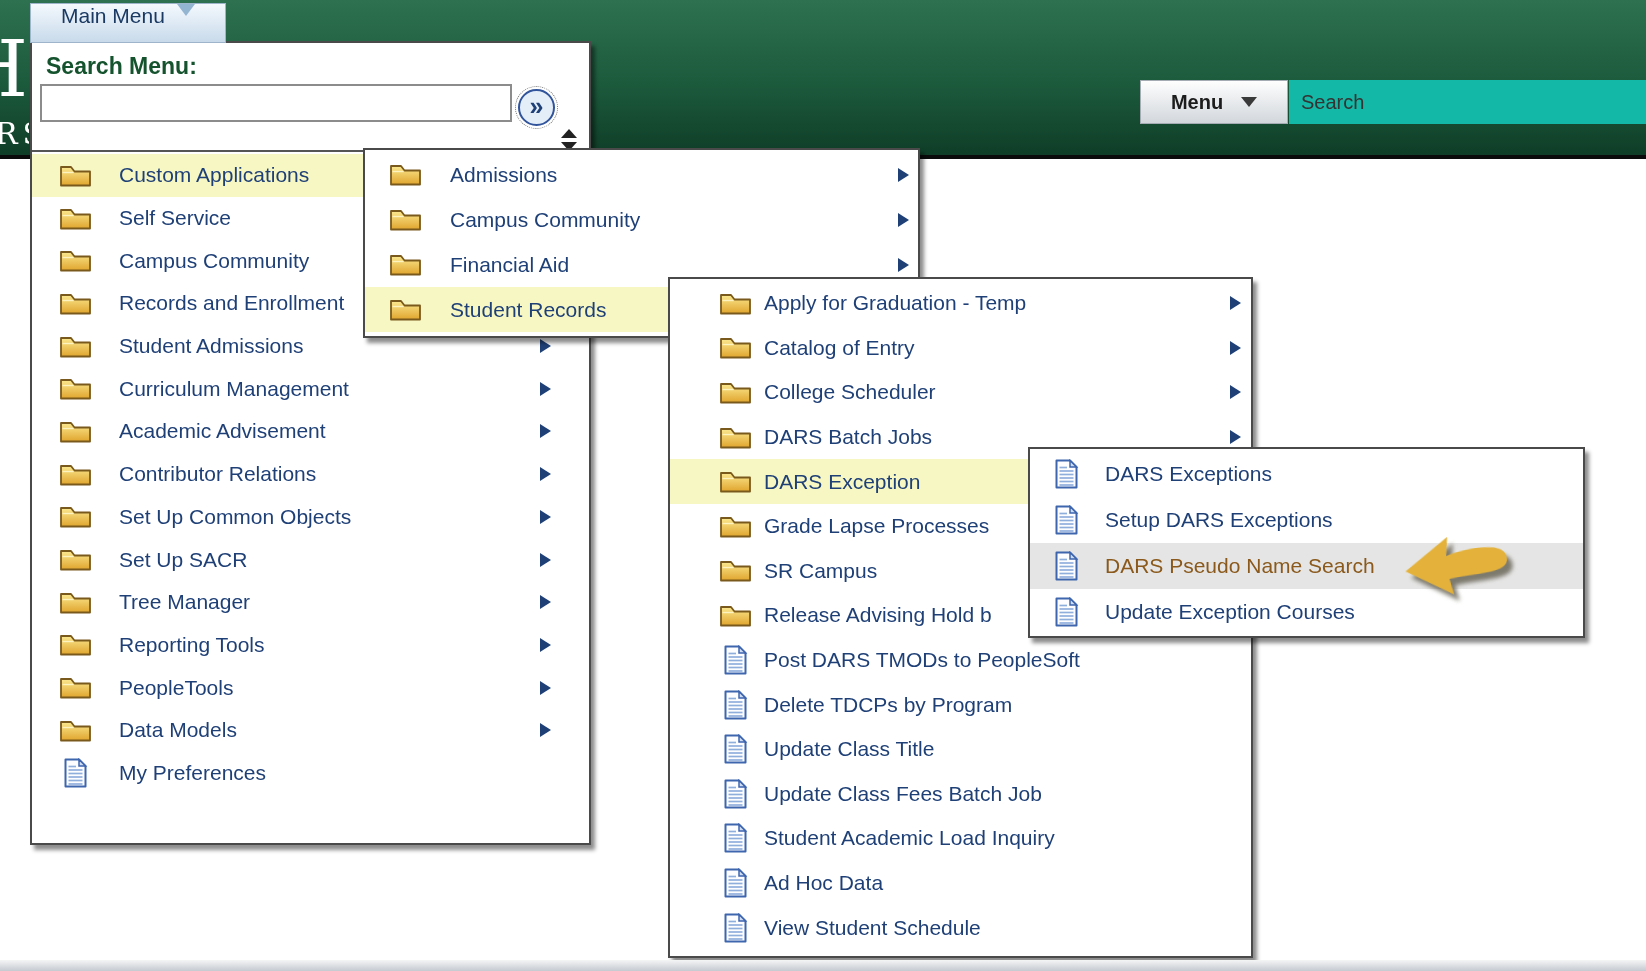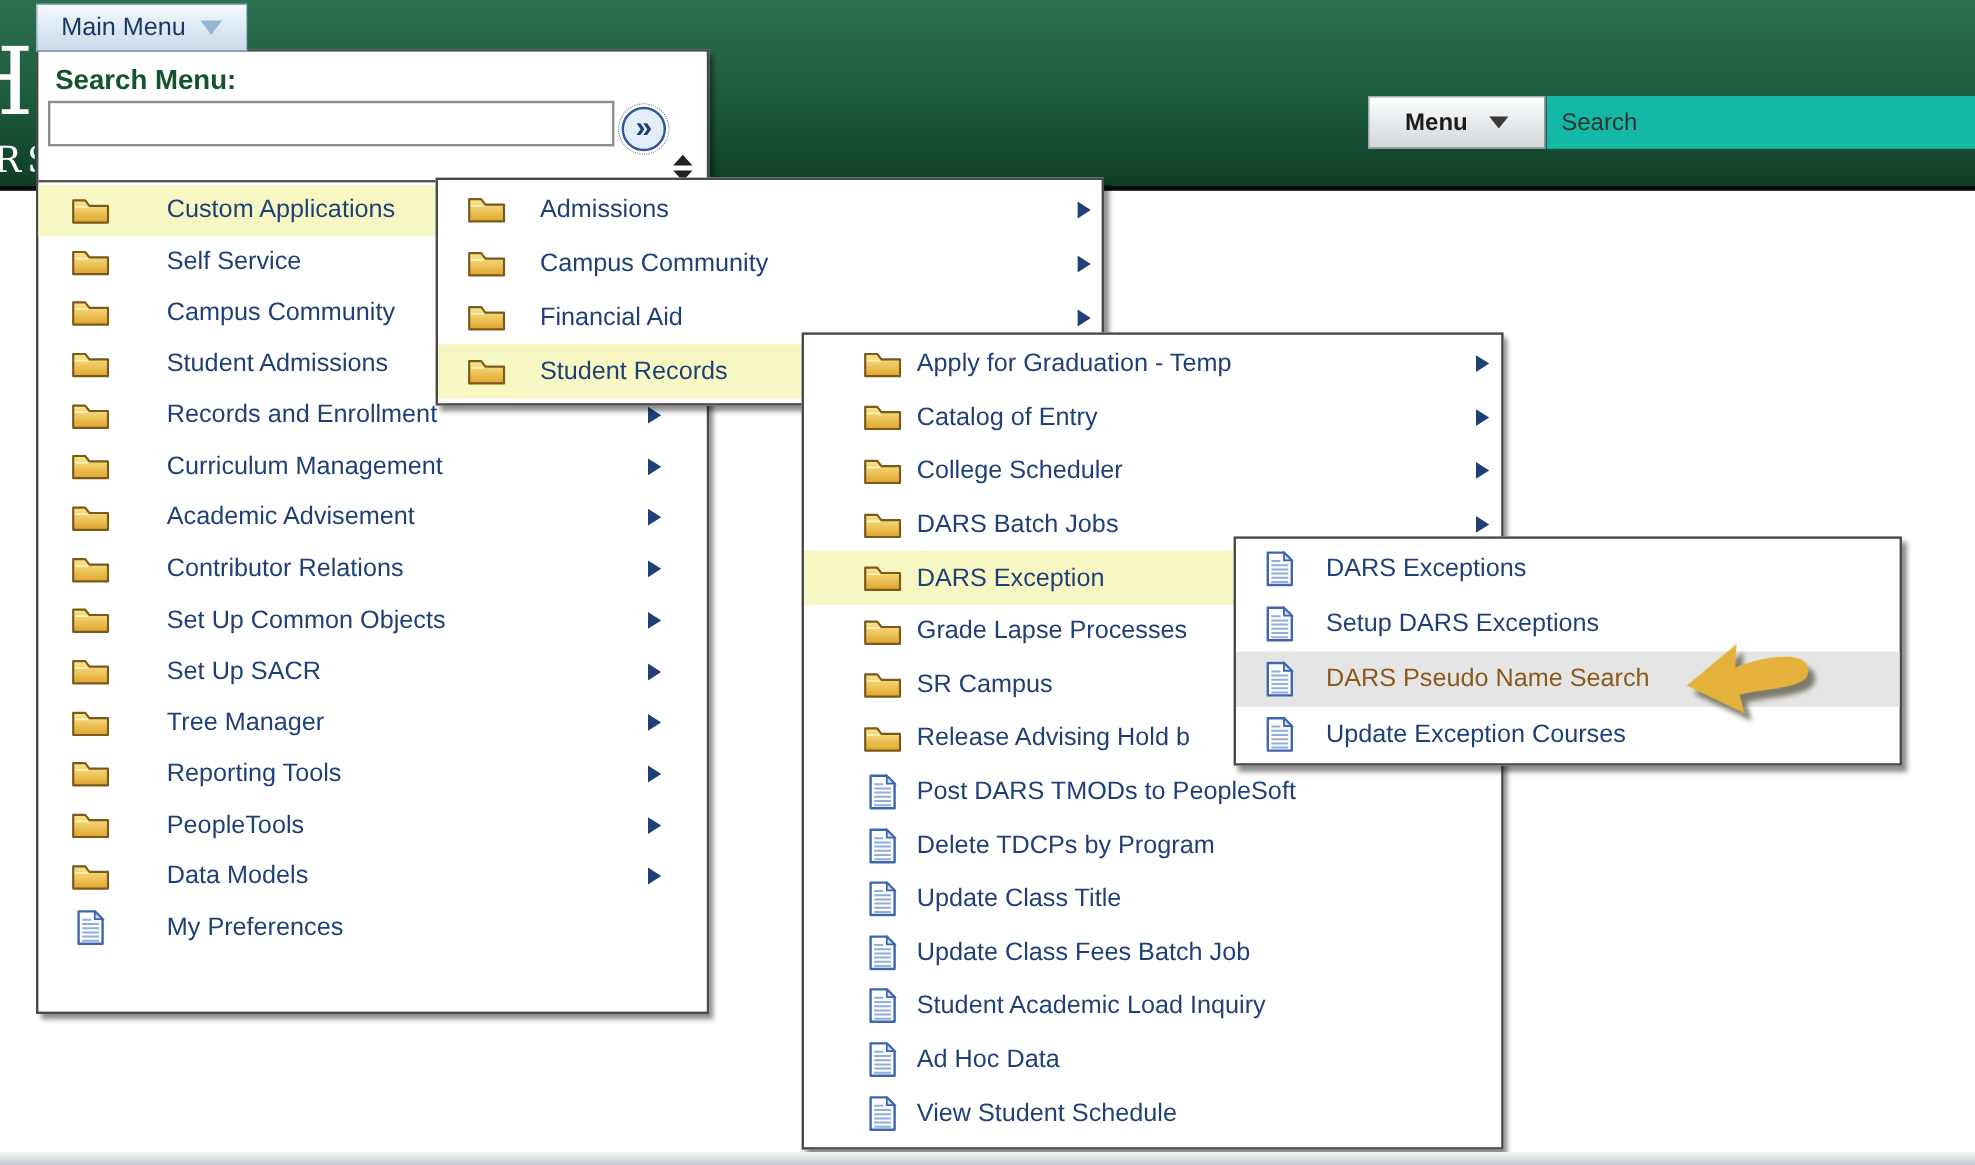--- a/index.html
+++ b/index.html
@@ -8,23 +8,23 @@
 
   
   .top-header{position:absolute;left:0;top:0;width:1646px;height:155px;z-index:1;
     background:linear-gradient(180deg,var(--green-top,#2D7150) 0%,#1C5A3C 55%,var(--green-bottom,#0F3D27) 100%);
     border-bottom:4px solid #0b0b0b;}
   .logo-clip{position:absolute;left:0;top:38px;width:29px;height:120px;overflow:hidden;z-index:2;
     color:#fff;font-family:"DejaVu Serif",serif;}
   .logo-clip .lg-top{position:absolute;left:-40px;top:-14px;font-size:78px;}
   .logo-clip .lg-bottom{position:absolute;left:-5px;top:78px;font-size:30px;letter-spacing:5px;}
 
-  .main-menu-btn{position:absolute;left:30px;top:3px;height:38px;padding:0 20px;z-index:15;
+  .main-menu-btn{position:absolute;left:30px;top:3px;height:38px;padding:0 30px;z-index:15;
     background:linear-gradient(#F4F9FD,#C8DAEB);border:1px solid #9DB4CB;
-    display:flex;align-items:center;gap:12px;font-size:21px;color:#1A3A64;cursor:default;}
+    display:flex;align-items:flex-start;gap:12px;font-size:21px;color:#1A3A64;cursor:default;}
   .tri-down-lt{width:0;height:0;border-left:9px solid transparent;border-right:9px solid transparent;
     border-top:12px solid #93B5D2;}
 
   .menu-btn{position:absolute;left:1140px;top:80px;width:148px;height:44px;z-index:5;
     background:linear-gradient(#FEFEFE,#D2D7DC);border:1px solid #A5ABB2;box-sizing:border-box;
     display:flex;align-items:center;justify-content:center;gap:18px;
     font-size:20px;font-weight:bold;color:#1C1C1C;}
   .tri-down-sm{width:0;height:0;border-left:8px solid transparent;border-right:8px solid transparent;
     border-top:10px solid #3A3A3A;}
   .top-search{position:absolute;left:1289px;top:80px;width:357px;height:44px;z-index:5;
@@ -52,21 +52,21 @@
   .sort-icon{position:absolute;left:529px;top:86px;width:16px;height:23px;}
   .sort-icon .up{width:0;height:0;margin:0 auto;border-left:8px solid transparent;border-right:8px solid transparent;
     border-bottom:9px solid #222;}
   .sort-icon .down{width:0;height:0;margin:4px auto 0;border-left:8px solid transparent;border-right:8px solid transparent;
     border-top:9px solid #222;}
 
   
   .menu-list{position:absolute;left:0;right:0;}
   #menu1{top:111px;} #menu2{top:2px;} #menu3{top:2px;} #menu4{top:2px;}
   .mi{position:relative;display:flex;align-items:center;white-space:nowrap;}
-  #menu1 .mi{height:42.7px;gap:20px;} #menu2 .mi{height:45px;} #menu3 .mi{height:44.6px;} #menu4 .mi{height:46px;}
+  #menu1 .mi{height:42.7px;} #menu2 .mi{height:45px;} #menu3 .mi{height:44.6px;} #menu4 .mi{height:46px;}
   .mi.hl{background:var(--hl-yellow,#F7F7C3);}
   .mi.hl-gray{background:#e5e5e5;}
   .icon-cell{display:flex;align-items:center;justify-content:center;width:34px;flex:0 0 auto;}
   #menu1 .icon-cell{margin-left:26px;} #menu2 .icon-cell{margin-left:23px;}
   #menu3 .icon-cell{margin-left:48px;} #menu4 .icon-cell{margin-left:20px;width:32px;}
   .mi-label{font-size:21px;color:var(--link-blue,#1F4077);}
   #menu1 .mi-label{margin-left:27px;} #menu2 .mi-label{margin-left:28px;}
   #menu3 .mi-label{margin-left:12px;} #menu4 .mi-label{margin-left:23px;}
   .mi.visited .mi-label{color:var(--visited-brown,#8A591B);}
   .sub-arrow{position:absolute;width:0;height:0;top:50%;margin-top:-7px;
@@ -157,31 +157,31 @@
           <span class="mi-label">Campus Community</span>
           <span class="sub-arrow"></span>
         </div>
         <div class="mi">
           <span class="icon-cell">
             <svg width="33" height="25" viewBox="0 0 33 25">
               <path d="M2 4 L12 4 L15.5 8.5 L31 8.5 L31 22.5 L2 22.5 Z" fill="url(#goldg)" stroke="#7A5A1C" stroke-width="1.8" stroke-linejoin="round"></path>
               <path d="M3.5 9.5 L14.5 9.5" stroke="#FDF3C0" stroke-width="1.4"></path>
             </svg>
           </span>
+          <span class="mi-label">Records and Enrollment</span>
+          <span class="sub-arrow"></span>
+        </div>
+        <div class="mi">
+          <span class="icon-cell">
+            <svg width="33" height="25" viewBox="0 0 33 25">
+              <path d="M2 4 L12 4 L15.5 8.5 L31 8.5 L31 22.5 L2 22.5 Z" fill="url(#goldg)" stroke="#7A5A1C" stroke-width="1.8" stroke-linejoin="round"></path>
+              <path d="M3.5 9.5 L14.5 9.5" stroke="#FDF3C0" stroke-width="1.4"></path>
+            </svg>
+          </span>
           <span class="mi-label">Student Admissions</span>
-          <span class="sub-arrow"></span>
-        </div>
-        <div class="mi">
-          <span class="icon-cell">
-            <svg width="33" height="25" viewBox="0 0 33 25">
-              <path d="M2 4 L12 4 L15.5 8.5 L31 8.5 L31 22.5 L2 22.5 Z" fill="url(#goldg)" stroke="#7A5A1C" stroke-width="1.8" stroke-linejoin="round"></path>
-              <path d="M3.5 9.5 L14.5 9.5" stroke="#FDF3C0" stroke-width="1.4"></path>
-            </svg>
-          </span>
-          <span class="mi-label">Records and Enrollment</span>
           <span class="sub-arrow"></span>
         </div>
         <div class="mi">
           <span class="icon-cell">
             <svg width="33" height="25" viewBox="0 0 33 25">
               <path d="M2 4 L12 4 L15.5 8.5 L31 8.5 L31 22.5 L2 22.5 Z" fill="url(#goldg)" stroke="#7A5A1C" stroke-width="1.8" stroke-linejoin="round"></path>
               <path d="M3.5 9.5 L14.5 9.5" stroke="#FDF3C0" stroke-width="1.4"></path>
             </svg>
           </span>
           <span class="mi-label">Curriculum Management</span>

